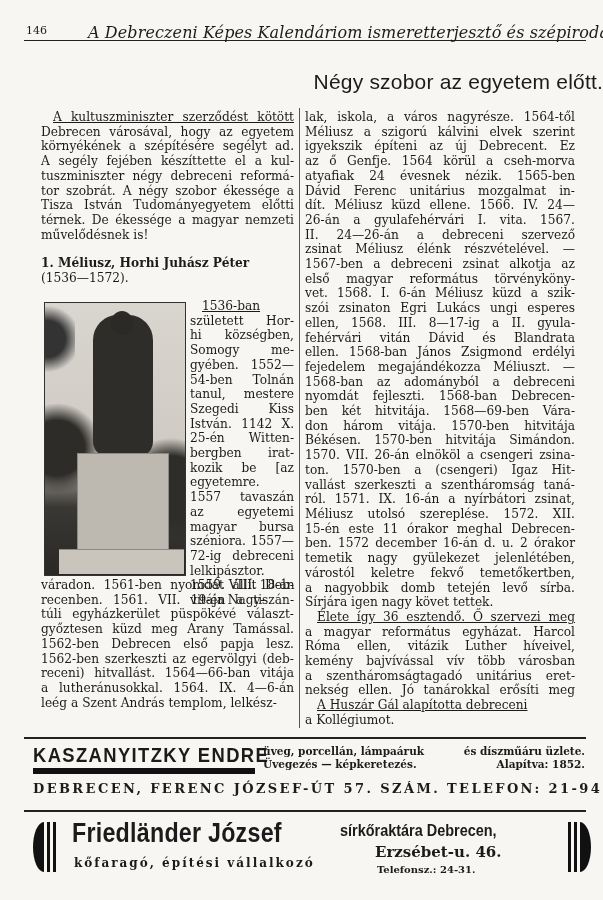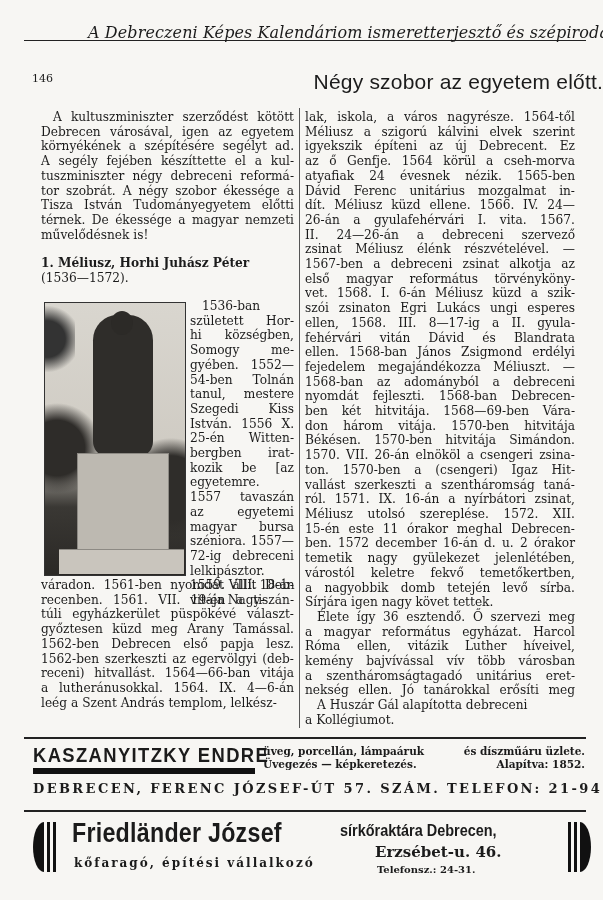--- a/index.html
+++ b/index.html
@@ -1,29 +1,29 @@
 <!DOCTYPE html>
 <html><head>
 <meta charset="utf-8">
 <style>
   html, body { margin:0; padding:0; }
   body { width:603px; height:900px; background:#f7f6f3; position:relative; overflow:hidden;
          font-family:"DejaVu Serif", serif; color:#1b1b1b; }
   .header { position:absolute; left:24px; top:22px; width:562px; height:18px; border-bottom:1.5px solid #222; }
-  .page-num { position:absolute; left:8px; top:2px; font-size:11px;margin-top:48px; }
+  .page-num { position:absolute; left:2px; top:2px; font-size:11px; }
   .running-title { position:absolute; left:64px; top:1px; font-size:16px; font-style:italic; letter-spacing:0.1px; white-space:nowrap; }
   .title { position:absolute; left:0; width:603px; top:70px; text-align:right;
            font-family:"Liberation Sans", sans-serif; font-size:21px; letter-spacing:0.2px; }
   .col { position:absolute; font-size:12.2px; line-height:14.7px; text-align:justify; }
   .col-left { left:41px; top:110px; width:253px; }
   .col-right { left:305px; top:110px; width:270px; }
   .rule-vert { position:absolute; left:299px; top:108px; width:1px; height:620px; background:#555; }
   .line { display:block; white-space:nowrap; text-align-last:justify; text-align:justify; }
   .line.last { text-align-last:left; }
-  .indent { text-indent:12px; }
+  .indent { text-indent:12px;text-decoration:underline; }
   .subhead { position:absolute; left:41px; top:256px; width:253px; font-size:12.2px; line-height:14.7px; }
   .subhead b { font-weight:bold; }
   .photo { position:absolute; left:44px; top:302px; width:140px; height:272px; border:1px solid #333;
            background:linear-gradient(#d9d6cf,#cfcbc3 55%,#3a3834 75%,#2a2825); overflow:hidden; }
   .photo .tree1 { position:absolute; left:-10px; top:0; width:40px; height:90px; background:radial-gradient(circle at 30% 40%,#333 0 30%,transparent 55%); }
   .photo .tree2 { position:absolute; left:-6px; top:100px; width:60px; height:100px; background:radial-gradient(circle at 30% 45%,#2e2c29 0 40%,transparent 65%); }
   .photo .tree3 { position:absolute; right:-6px; top:120px; width:50px; height:130px; background:radial-gradient(circle at 60% 50%,#2f2d2a 0 45%,transparent 70%); }
   .photo .statue { position:absolute; left:48px; top:12px; width:60px; height:140px;
            background:#2f2d2a; border-radius:40% 40% 18% 18% / 18% 18% 10% 10%; }
   .photo .head { position:absolute; left:66px; top:8px; width:22px; height:24px; background:#2c2a27; border-radius:50%; }
@@ -51,21 +51,21 @@
 
 <div class="header">
   <span class="page-num">146</span>
   <span class="running-title">A Debreczeni Képes Kalendáriom ismeretterjesztő és szépirodalmi része.</span>
 </div>
 
 <div class="title">Négy szobor az egyetem előtt.</div>
 
 <div class="col col-left" id="intro">
     <span class="line indent">A kultuszminiszter szerződést kötött</span>
-    <span class="line">Debrecen városával, igen az egyetem</span>
+    <span class="line">Debrecen városával, hogy az egyetem</span>
     <span class="line">környékének a szépítésére segélyt ad.</span>
     <span class="line">A segély fejében készíttette el a kul-</span>
     <span class="line">tuszminiszter négy debreceni reformá-</span>
     <span class="line">tor szobrát. A négy szobor ékessége a</span>
     <span class="line">Tisza István Tudományegyetem előtti</span>
     <span class="line">térnek. De ékessége a magyar nemzeti</span>
     <span class="line last">művelődésnek is!</span>
   </div>
 
 <div class="subhead">
@@ -85,21 +85,21 @@
 
 <div class="col-left-flow" id="beside">
     <span class="line indent">1536-ban</span>
     <span class="line">született Hor-</span>
     <span class="line">hi községben,</span>
     <span class="line">Somogy me-</span>
     <span class="line">gyében. 1552—</span>
     <span class="line">54-ben Tolnán</span>
     <span class="line">tanul, mestere</span>
     <span class="line">Szegedi Kiss</span>
-    <span class="line">István. 1556 X.</span>
+    <span class="line">István. 1142 X.</span>
     <span class="line">25-én Witten-</span>
     <span class="line">bergben irat-</span>
     <span class="line">kozik be [az</span>
     <span class="line">egyetemre.</span>
     <span class="line">1557 tavaszán</span>
     <span class="line">az egyetemi</span>
     <span class="line">magyar bursa</span>
     <span class="line">széniora. 1557—</span>
     <span class="line">72-ig debreceni</span>
     <span class="line">lelkipásztor.</span>

